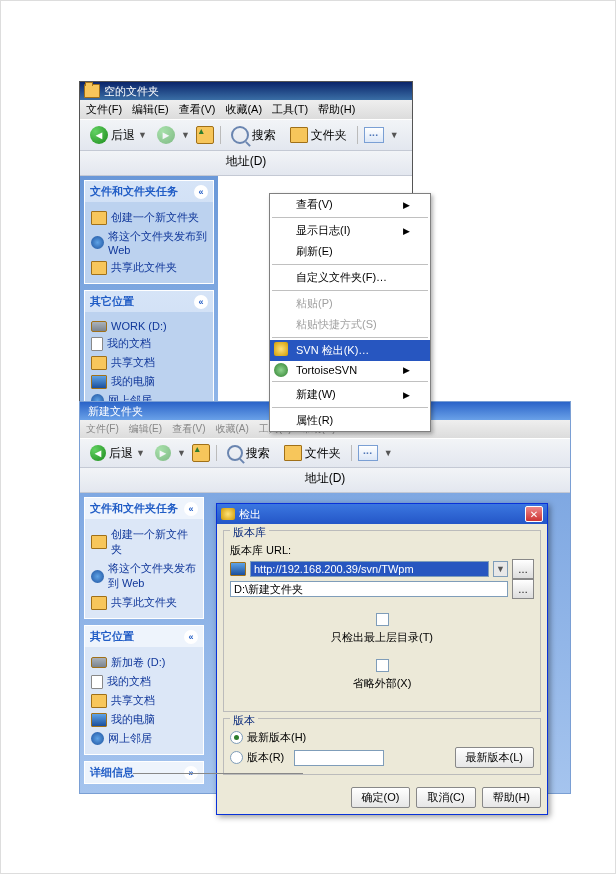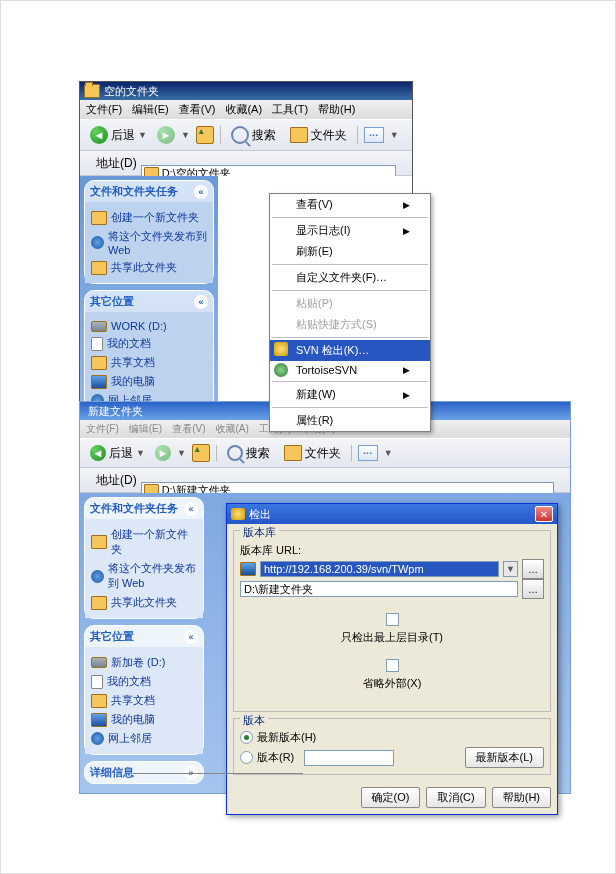--- a/index.html
+++ b/index.html
@@ -17,25 +17,25 @@
   .back{background:radial-gradient(circle at 30% 30%,#63d263,#1c8b1c);}
   .fwd{background:radial-gradient(circle at 30% 30%,#63d263,#1c8b1c);opacity:.5;}
   .dd{font-size:9px;color:#555;}
   .up{width:16px;height:16px;background:#f7c65b;border:1px solid #a07018;border-radius:2px;position:relative;}
   .up::after{content:"▴";position:absolute;top:-2px;left:2px;color:#2f7d2f;font-size:10px;}
   .mag{width:14px;height:14px;border:2px solid #6a85b0;border-radius:50%;position:relative;}
   .mag::after{content:"";position:absolute;width:6px;height:2px;background:#6a85b0;bottom:-3px;right:-4px;transform:rotate(45deg);}
   .foldericon{width:16px;height:14px;background:#f7c65b;border:1px solid #a07018;border-radius:1px;}
   .viewicon{width:18px;height:14px;border:1px solid #7a9fd4;background:linear-gradient(#fff,#dce7f7);display:flex;align-items:center;justify-content:center;}
   .viewicon::before{content:"▪▪▪";font-size:6px;color:#4a72b5;letter-spacing:1px;}
-  .addrbar{background:linear-gradient(#f2f4f7,#e3e7ef);padding:2px 16px;display:flex;align-items:center;gap:4px;border-bottom:1px solid #c4c9d4;height:20px;}
+  .addrbar{background:linear-gradient(#f2f4f7,#e3e7ef);padding:2px 16px;display:flex;align-items:center;gap:4px;border-bottom:1px solid #c4c9d4;height:20px;flex-direction:column;}
   .addrbar .addrinput{flex:1;background:#fff;border:1px solid #7f9db9;height:15px;display:flex;align-items:center;gap:3px;padding:0 2px;font-size:11px;margin-top:20px;}
   .body1{display:flex;background:#fff;height:225px;position:relative;}
   .side{width:130px;background:linear-gradient(#6a98d8,#8fb5e8);padding:4px;}
-  .sidebox{background:linear-gradient(#d6e4f7,#c4d6f0);border:1px solid #fff;margin-bottom:6px;border-radius:10px;font-size:11px;}
+  .sidebox{background:linear-gradient(#d6e4f7,#c4d6f0);border:1px solid #fff;margin-bottom:6px;border-radius:0;font-size:11px;}
   .sidehead{display:flex;justify-content:space-between;align-items:center;padding:3px 5px;color:#215dc6;font-weight:bold;}
   .sidehead .chev{width:14px;height:14px;border-radius:50%;background:#fff;color:#215dc6;font-size:9px;display:flex;align-items:center;justify-content:center;}
   .sidelist{background:#bcd2ef;padding:4px 6px;}
   .sidelist div{display:flex;align-items:center;gap:4px;color:#10379a;margin:4px 0;}
   .ic{width:14px;height:12px;background:#f7c65b;border:1px solid #a07018;border-radius:1px;flex:none;}
   .ic.globe{background:radial-gradient(circle,#5fa3e6,#1b4f9c);border:none;border-radius:50%;width:13px;height:13px;}
   .ic.drive{background:linear-gradient(#aab2bb,#7b848f);border-radius:2px;height:9px;}
   .ic.doc{background:#fff;border:1px solid #888;width:10px;height:12px;}
   .ic.pc{background:linear-gradient(#5fa3e6,#1b4f9c);border-radius:1px;}
   
@@ -46,21 +46,21 @@
   .ctx .row.dis{color:#a0a0a0;}
   .ctx .sep{height:1px;background:#c0c0c0;margin:2px 2px;}
   .ctx .row.sel{background:#2756c0;color:#fff;}
   .ctx .row.sel .cic{background:radial-gradient(circle,#ffe27a,#d19a00);border-radius:2px;}
   .ctx .row .cic.tort{background:radial-gradient(circle,#8fd48f,#2c7d2c);border-radius:50%;}
   
   .shot2{top:400px;left:78px;width:490px;border:1px solid #7a9fd4;}
   .tb2{background:linear-gradient(#2a63c8,#6aa1e8);height:18px;display:flex;align-items:center;gap:4px;padding:0 4px;color:#fff;font-size:11px;}
   .body2{display:flex;background:#fff;height:300px;position:relative;}
   .mainblue{flex:1;background:linear-gradient(#7fa8e2,#a5c4ee);position:relative;}
-  .modal{position:absolute;left:146px;top:10px;width:330px;background:#ece9d8;border:1px solid #0831d9;box-shadow:2px 2px 6px rgba(0,0,0,.4);font-size:11px;}
+  .modal{position:absolute;left:136px;top:10px;width:330px;background:#ece9d8;border:1px solid #0831d9;box-shadow:2px 2px 6px rgba(0,0,0,.4);font-size:11px;}
   .modal .mtb{background:linear-gradient(#3b77e0,#2456c7);color:#fff;height:20px;display:flex;align-items:center;justify-content:space-between;padding:0 4px;}
   .modal .mtb .x{width:16px;height:14px;background:linear-gradient(#e88,#c33);border:1px solid #fff;color:#fff;font-size:10px;display:flex;align-items:center;justify-content:center;border-radius:2px;}
   .modal .grp{border:1px solid #bbb;margin:6px;padding:6px;}
   .modal .grptitle{margin-top:-12px;background:#ece9d8;width:max-content;padding:0 3px;color:#0a2a7c;}
   .modal label{display:block;margin:3px 0 1px;}
   .modal .line{display:flex;gap:4px;align-items:center;}
   .modal input[type=text]{border:1px solid #7f9db9;height:16px;font-size:11px;padding:0 3px;box-sizing:border-box;}
   .modal .url{flex:1;background:#2756c0;color:#fff;}
   .modal .dotbtn{width:20px;height:18px;border:1px solid #888;background:linear-gradient(#fff,#ddd);font-size:10px;display:flex;align-items:center;justify-content:center;}
   .modal .chk{display:flex;align-items:center;gap:4px;margin:14px 0;flex-direction:column;}

